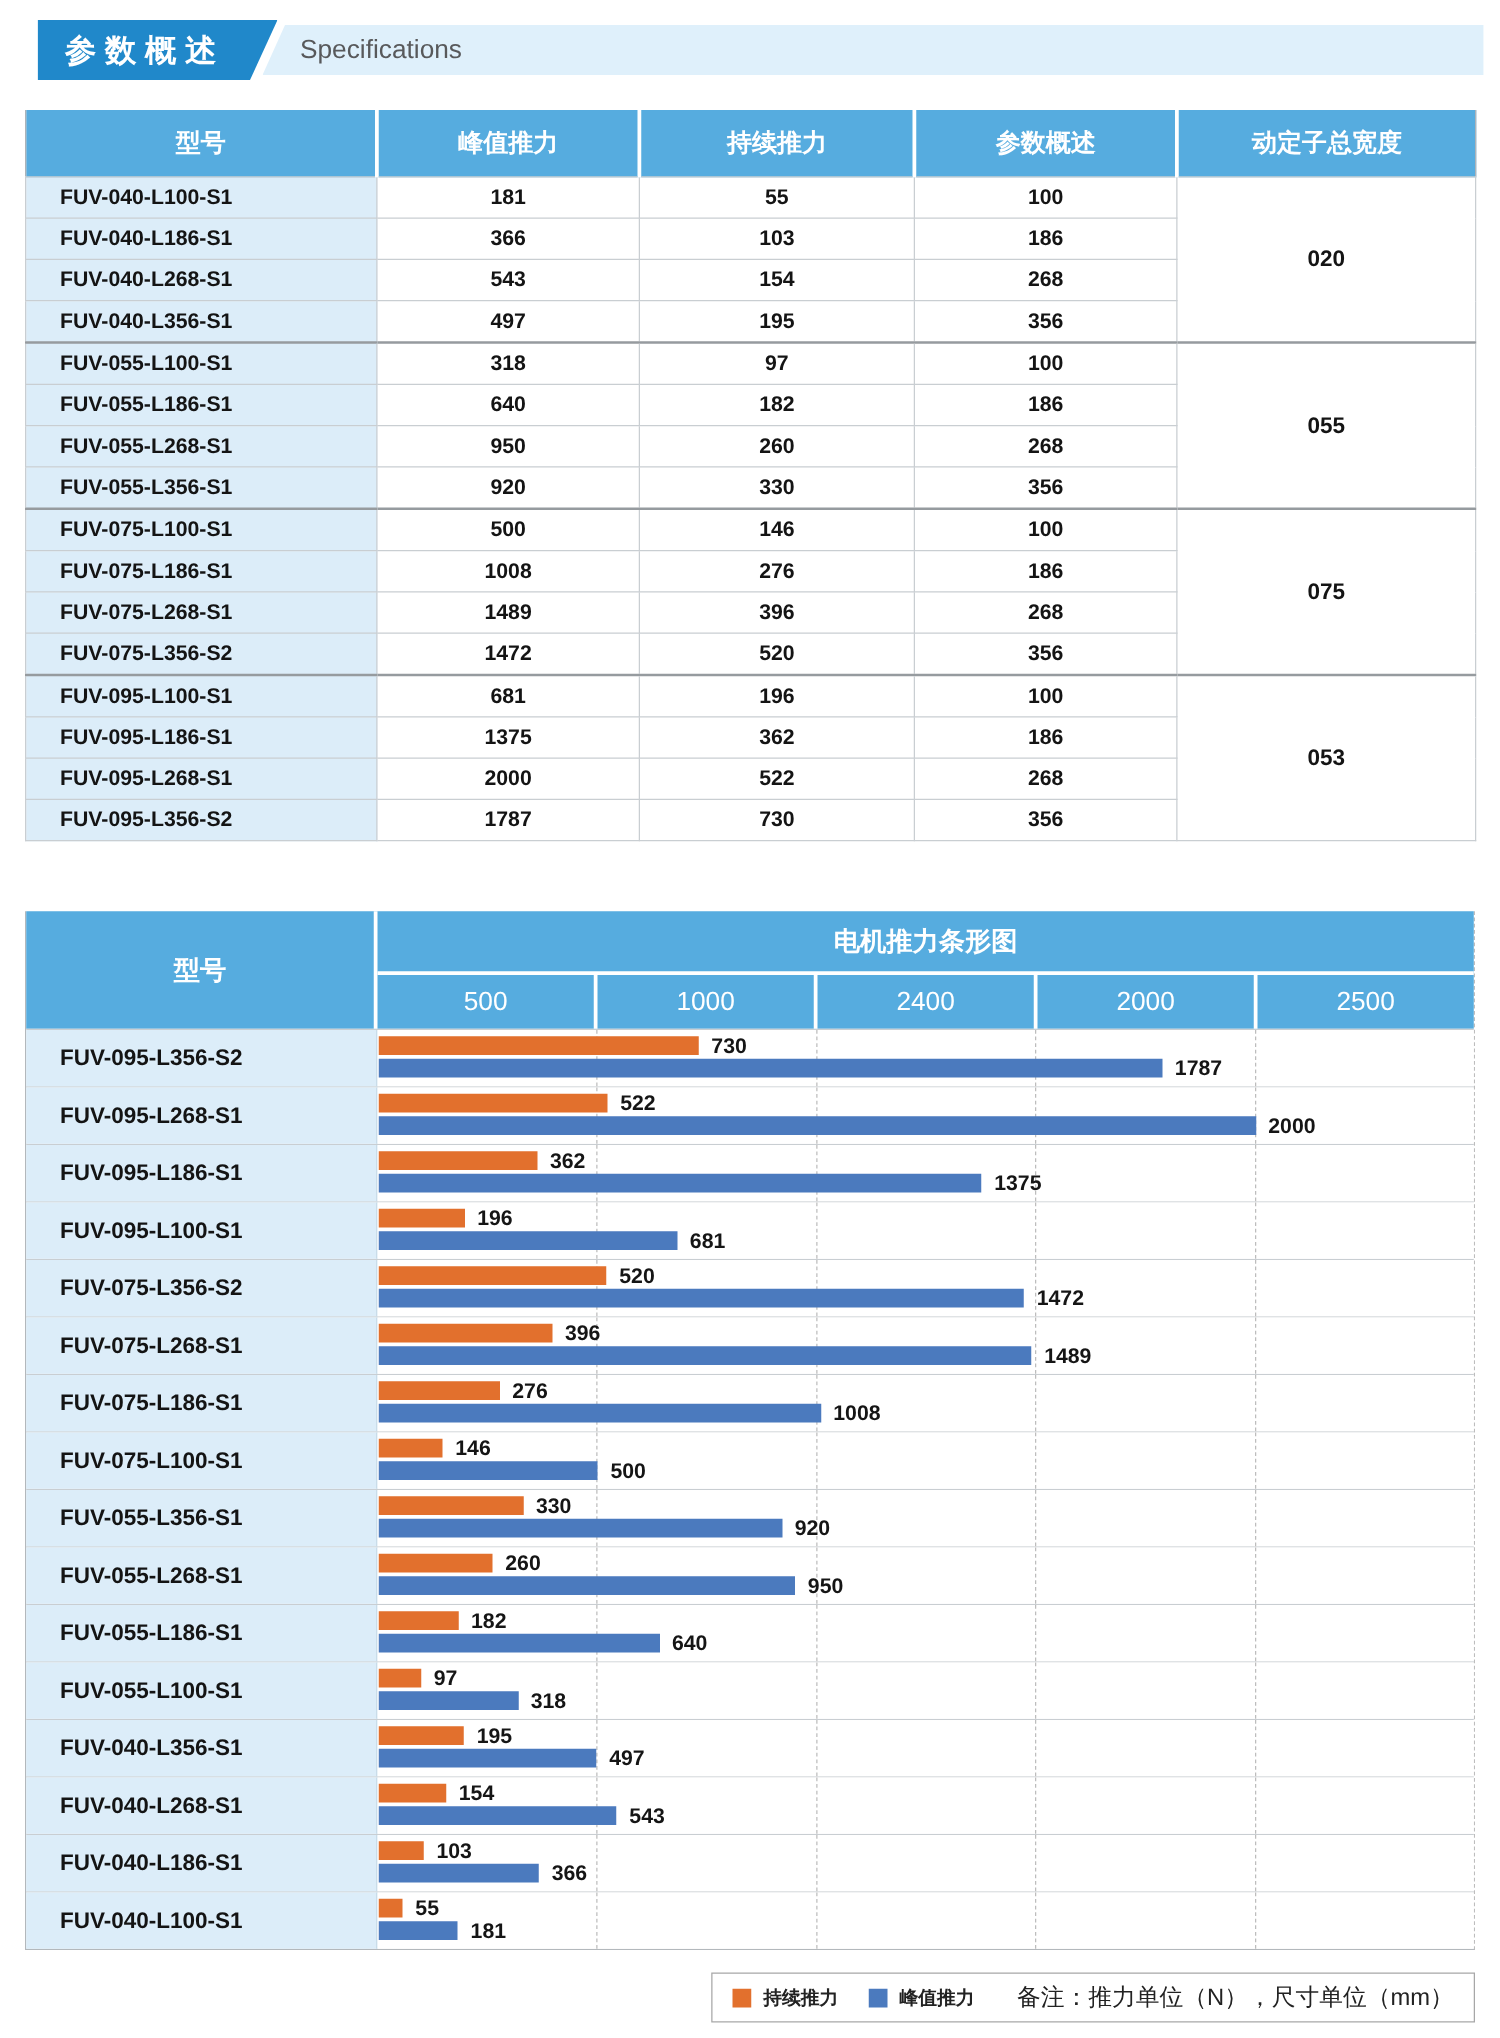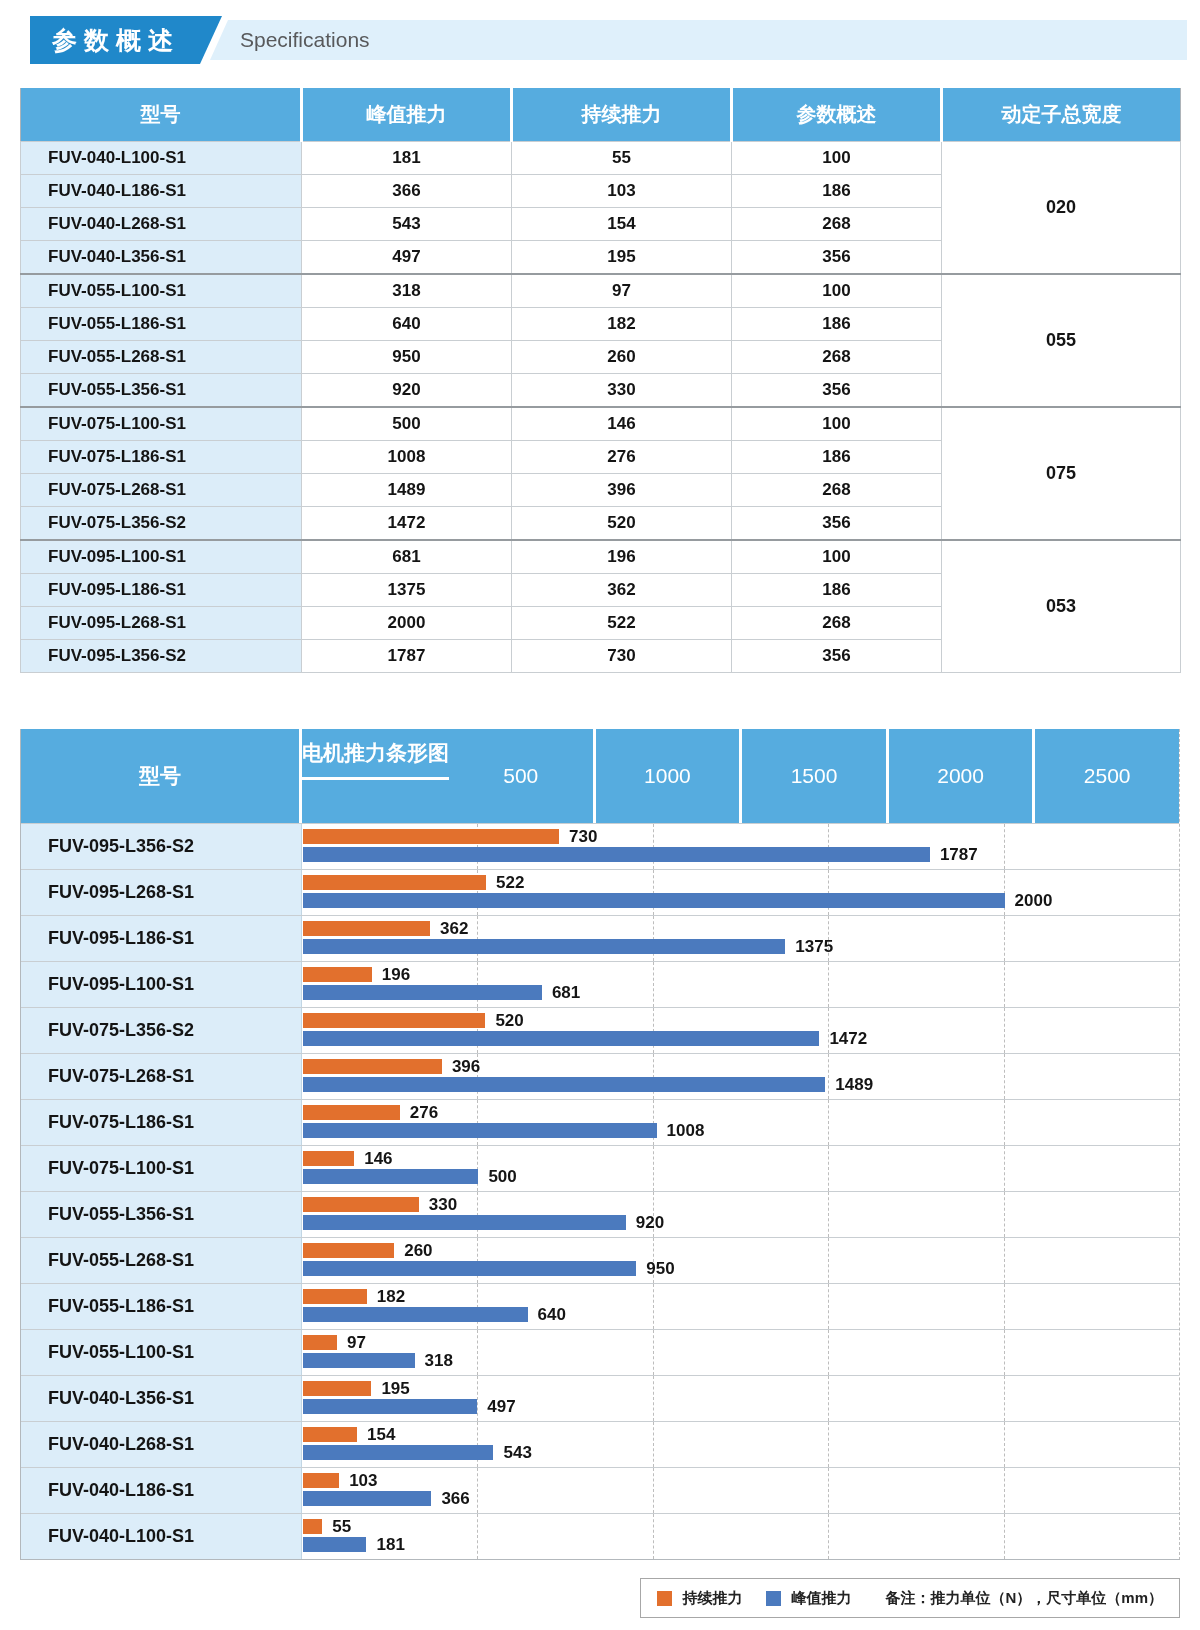--- a/index.html
+++ b/index.html
@@ -57,21 +57,21 @@
     width:1160px;margin:56px 0 0 20px;box-sizing:border-box;
     border-left:1px solid #B3B8BC;border-bottom:1px solid #B3B8BC;
     border-right:1px dashed #BDBDBD;
   }
   .chart-header{display:flex;height:94px;background:#56ACDF;}
   .ch-model{
     width:281px;border-right:3px solid #fff;box-sizing:border-box;
     display:flex;align-items:center;justify-content:center;
     color:#fff;font-size:21px;font-weight:bold;
   }
-  .ch-right{flex:1;display:flex;}
+  .ch-right{flex:1;display:flex;flex-direction:column;}
   .ch-title{
     height:51px;display:flex;align-items:center;justify-content:center;
     color:#fff;font-size:21px;font-weight:bold;border-bottom:3px solid #fff;
     box-sizing:border-box;
   }
   .ch-ticks{flex:1;display:flex;}
   .ch-tick{
     flex:1;display:flex;align-items:center;justify-content:center;
     color:#fff;font-size:21px;border-left:3px solid #fff;box-sizing:border-box;
   }
@@ -96,21 +96,21 @@
   
   .legend-wrap{width:1160px;margin:18px 0 0 20px;display:flex;justify-content:flex-end;}
   .legend-box{
     display:flex;align-items:center;gap:10px;height:40px;
     border:1px solid #A7A7A7;padding:0 16px;box-sizing:border-box;
   }
   .swatch{width:15px;height:15px;display:inline-block;}
   .swatch.orange{background:#E2702D;}
   .swatch.blue{background:#4B7ABE;}
   .legend-label{font-size:15px;font-weight:bold;color:#222;margin-right:14px;}
-  .legend-note{font-size:15px;font-weight:bold;color:#222;margin-left:10px;}
+  .legend-note{font-size:19px;font-weight:normal;color:#222;margin-left:10px;}
 </style>
 </head>
 <body>
 
 <div class="banner">
   <div class="banner-strip"></div>
   <div class="banner-badge">参数概述</div>
   <div class="banner-en">Specifications</div>
 </div>
 
@@ -236,21 +236,21 @@
 </table>
 
 <div class="chart">
   <div class="chart-header">
     <div class="ch-model">型号</div>
     <div class="ch-right">
       <div class="ch-title">电机推力条形图</div>
       <div class="ch-ticks" id="chart-ticks">
           <div class="ch-tick">500</div>
           <div class="ch-tick">1000</div>
-          <div class="ch-tick">1500</div>
+          <div class="ch-tick">2400</div>
           <div class="ch-tick">2000</div>
           <div class="ch-tick">2500</div>
         </div>
     </div>
   </div>
   <div id="chart-rows">
       <div class="chart-row">
         <div class="cr-model">FUV-095-L356-S2</div>
         <div class="cr-plot">
           <div class="gridline" style="left: 20%;"></div>

